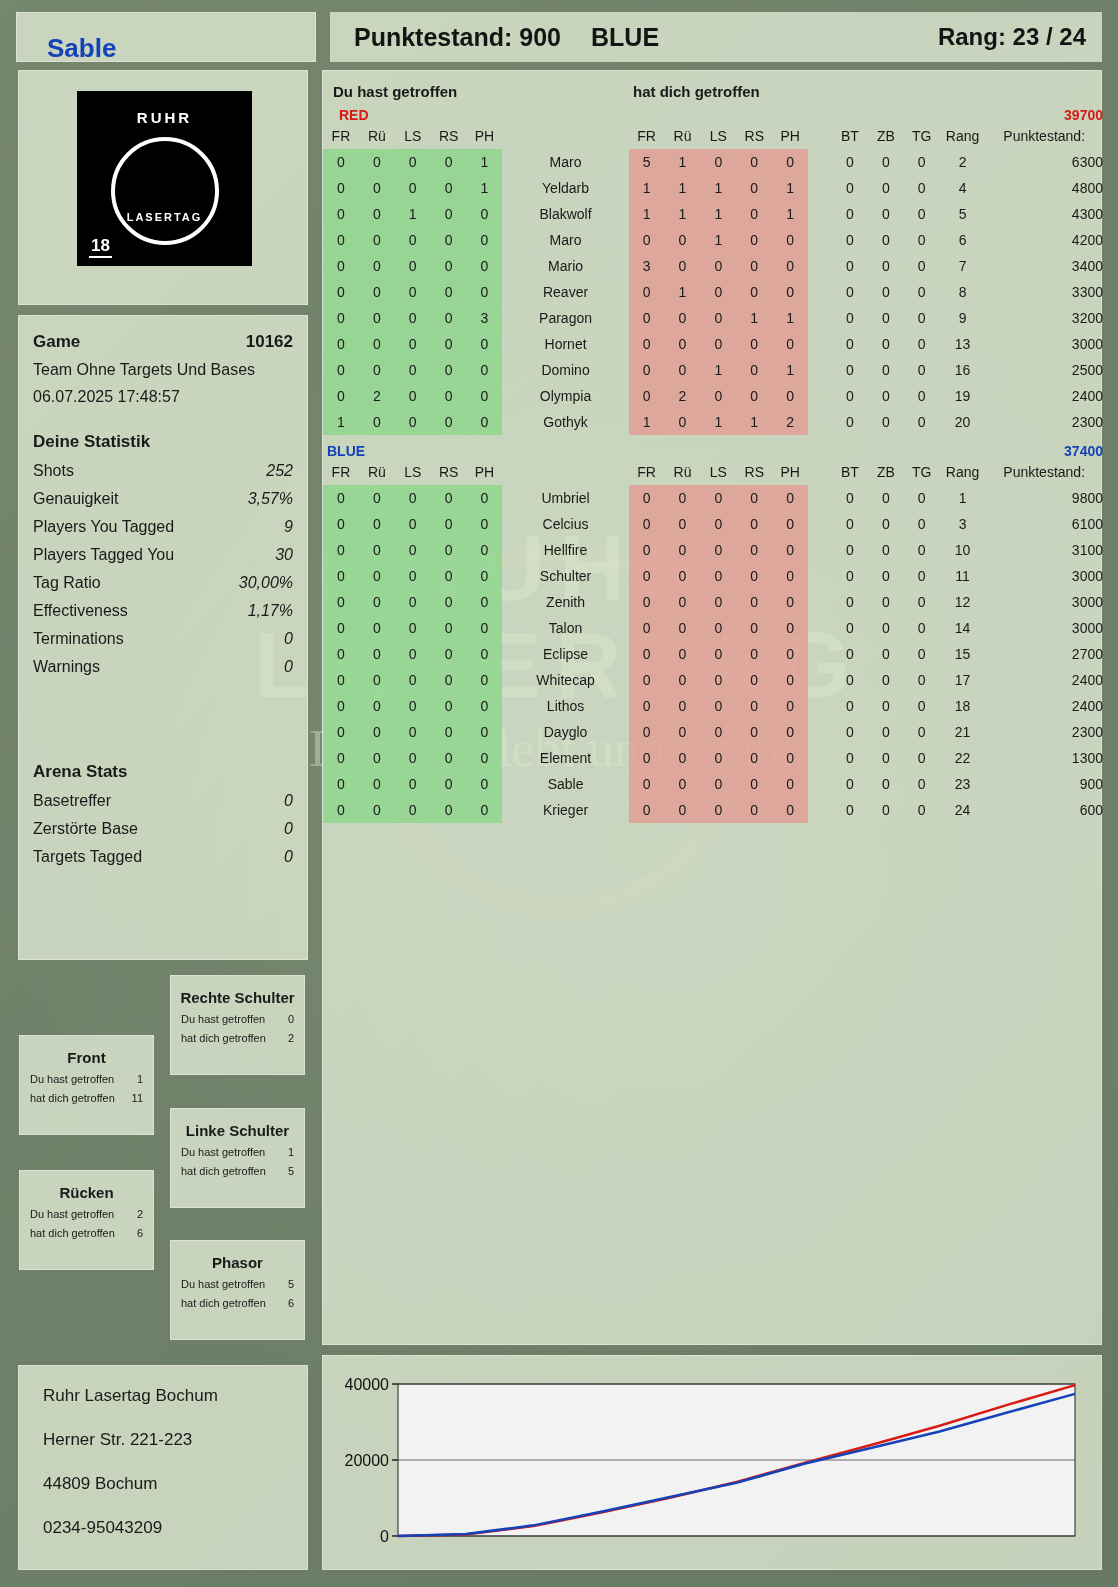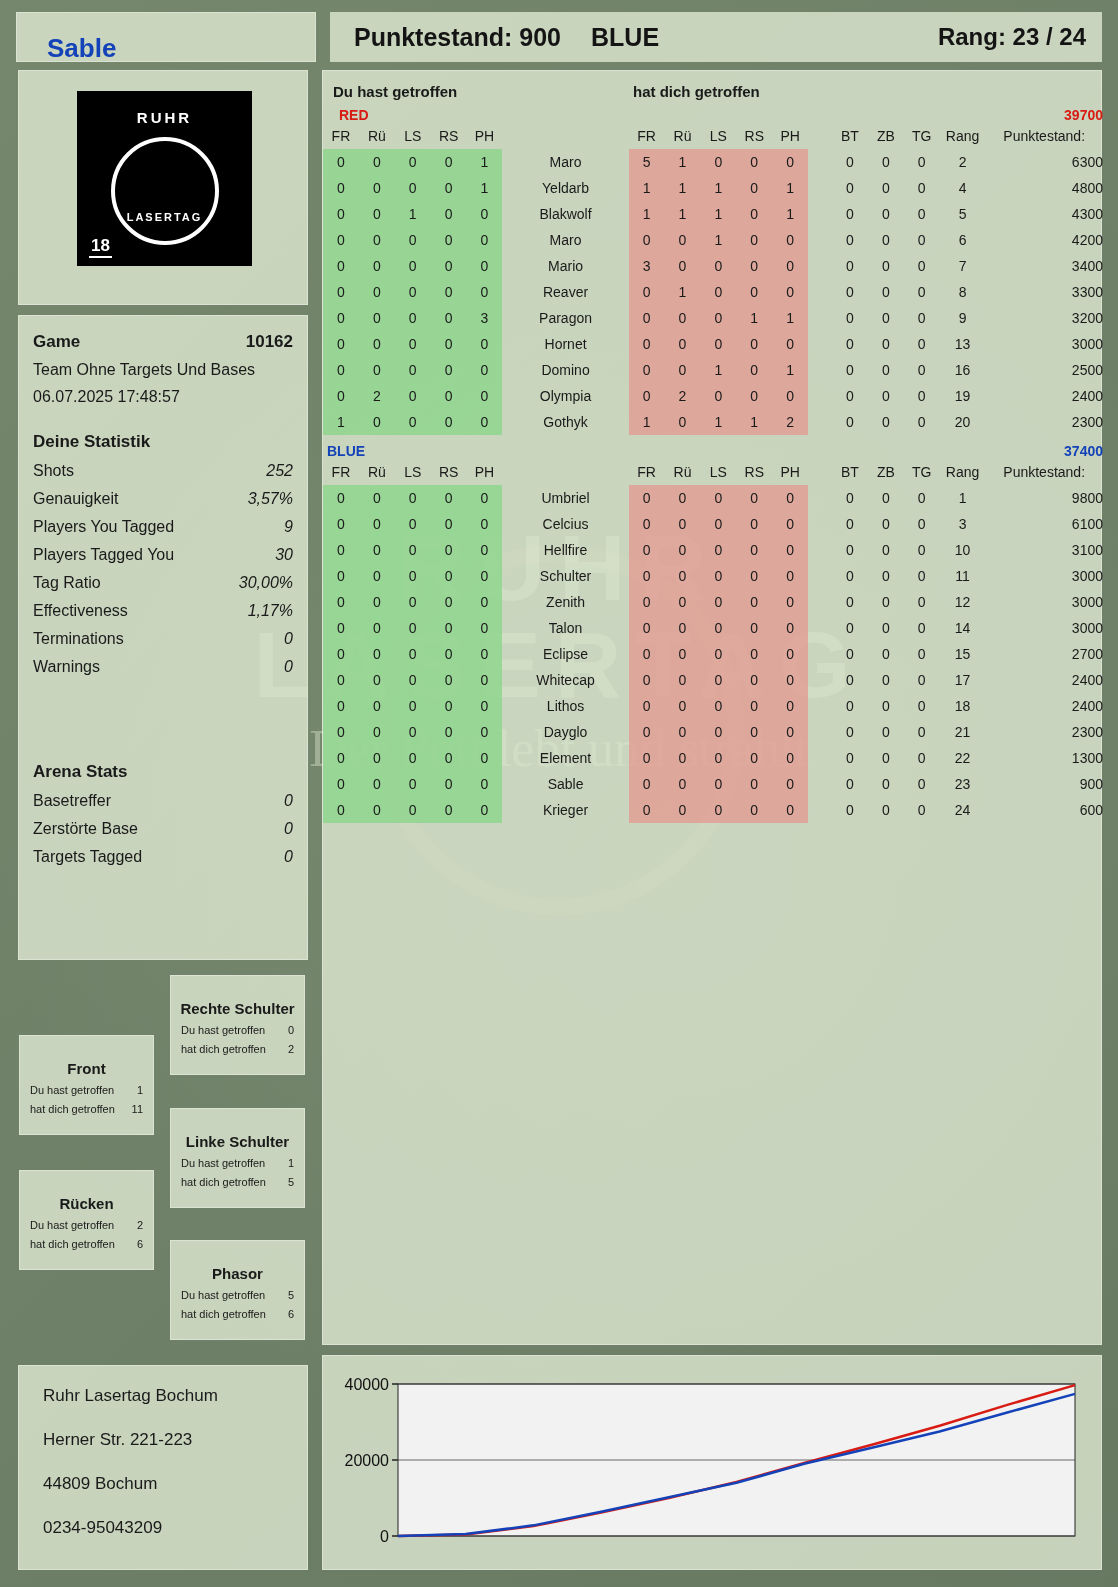--- a/index.html
+++ b/index.html
@@ -69,21 +69,21 @@
   #game-panel { left:18px; top:315px; width:290px; height:645px; padding:16px 14px; }
   .sec-title { font-size:17px; font-weight:bold; color:#1a1a1a; }
   .kv { display:flex; justify-content:space-between; font-size:16px; color:#1a1a1a; margin-top:10px; }
   .kv .k { }
   .kv .v { font-weight:normal;font-style:italic; }
   .plain { font-size:16px; color:#1a1a1a; margin-top:9px; }
   .spacer-lg { height:86px; }
 
   
   .zone { position:absolute; background:rgba(222,232,210,0.80); border:1px solid rgba(255,255,255,0.35); }
-  .zone .zt { text-align:center; font-size:15px; font-weight:bold; color:#1a1a1a; padding-top:24px; }
+  .zone .zt { text-align:center; font-size:15px; font-weight:bold; color:#1a1a1a; padding-top:13px; }
   .zrow { display:flex; justify-content:space-between; font-size:11px; color:#1a1a1a; padding:7px 10px 0 10px; }
   #zone-front { left:19px; top:1035px; width:135px; height:100px; }
   #zone-ruecken { left:19px; top:1170px; width:135px; height:100px; }
   #zone-rechte { left:170px; top:975px; width:135px; height:100px; }
   #zone-linke  { left:170px; top:1108px; width:135px; height:100px; }
   #zone-phasor { left:170px; top:1240px; width:135px; height:100px; }
 
   
   #addr-panel { left:18px; top:1365px; width:290px; height:205px; padding:20px 24px; }
   .addr-line { font-size:17px; color:#1a1a1a; margin-bottom:24px; }

